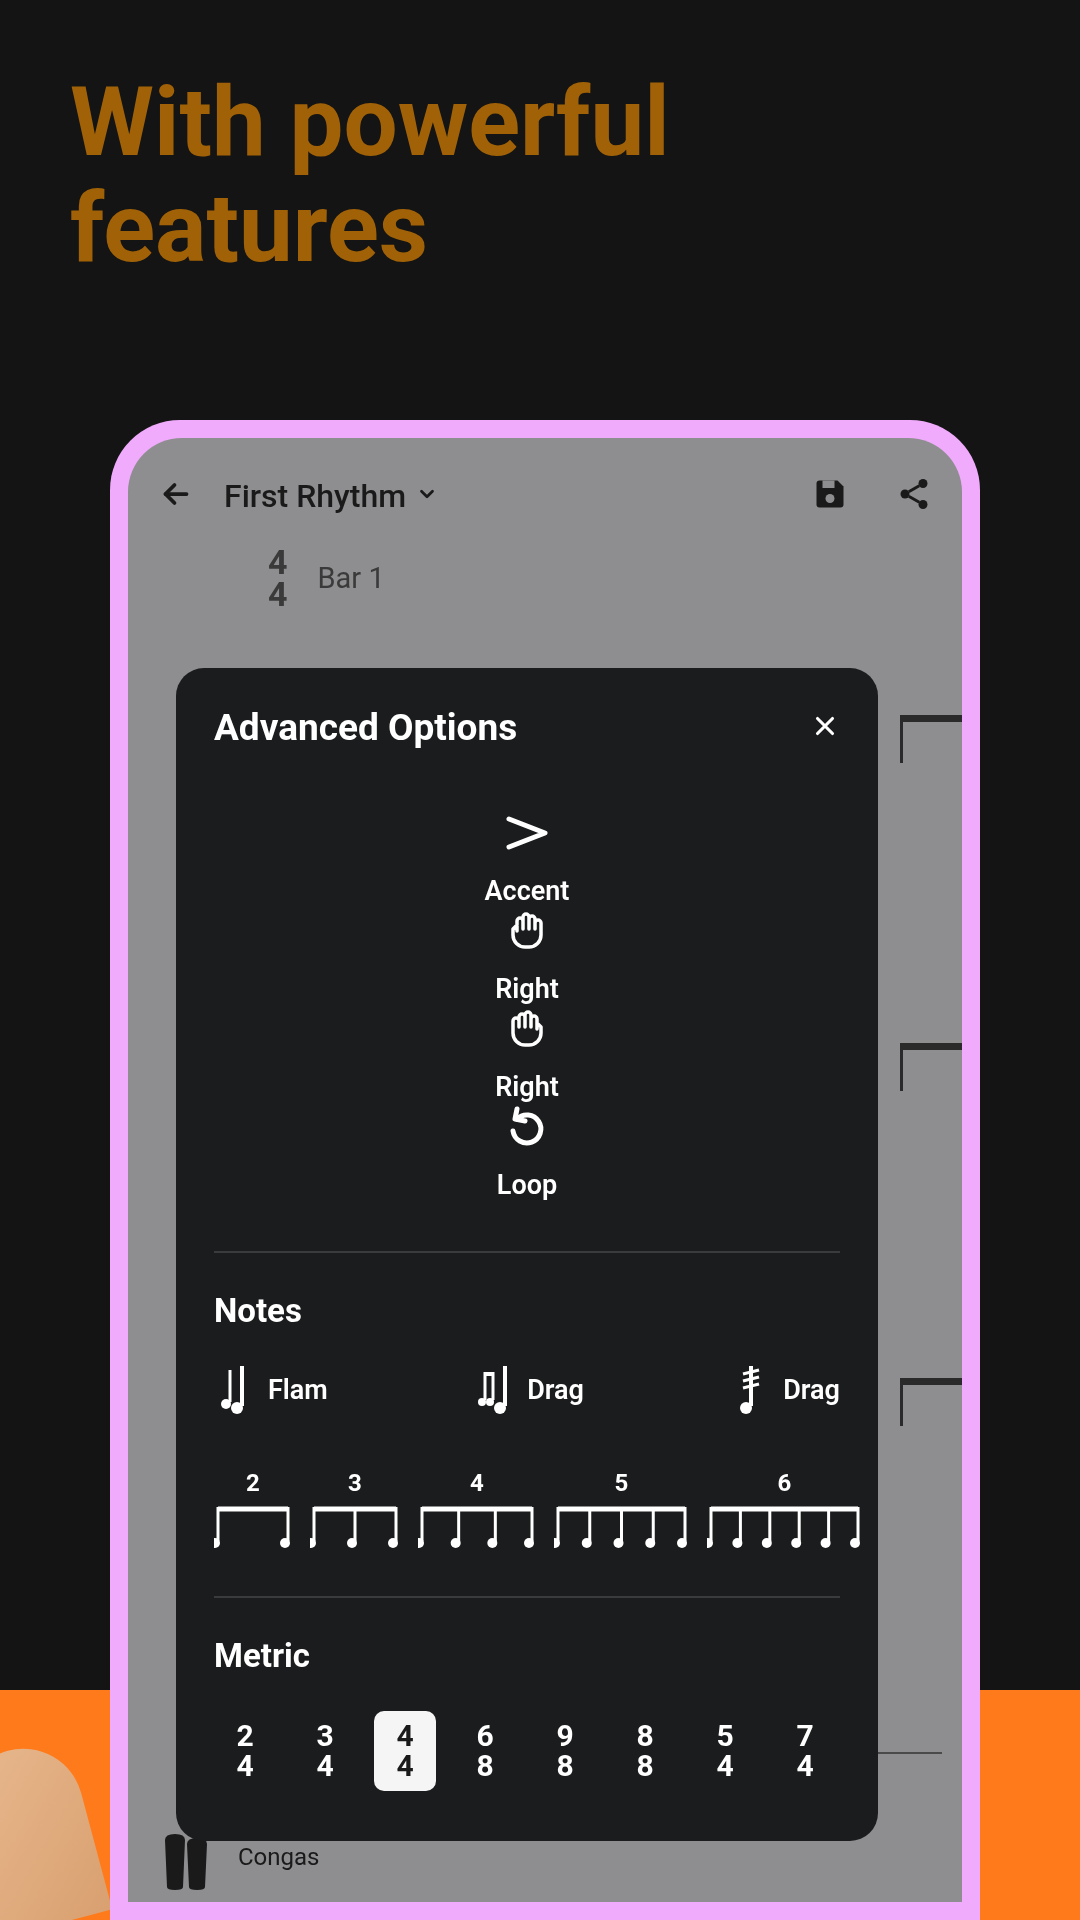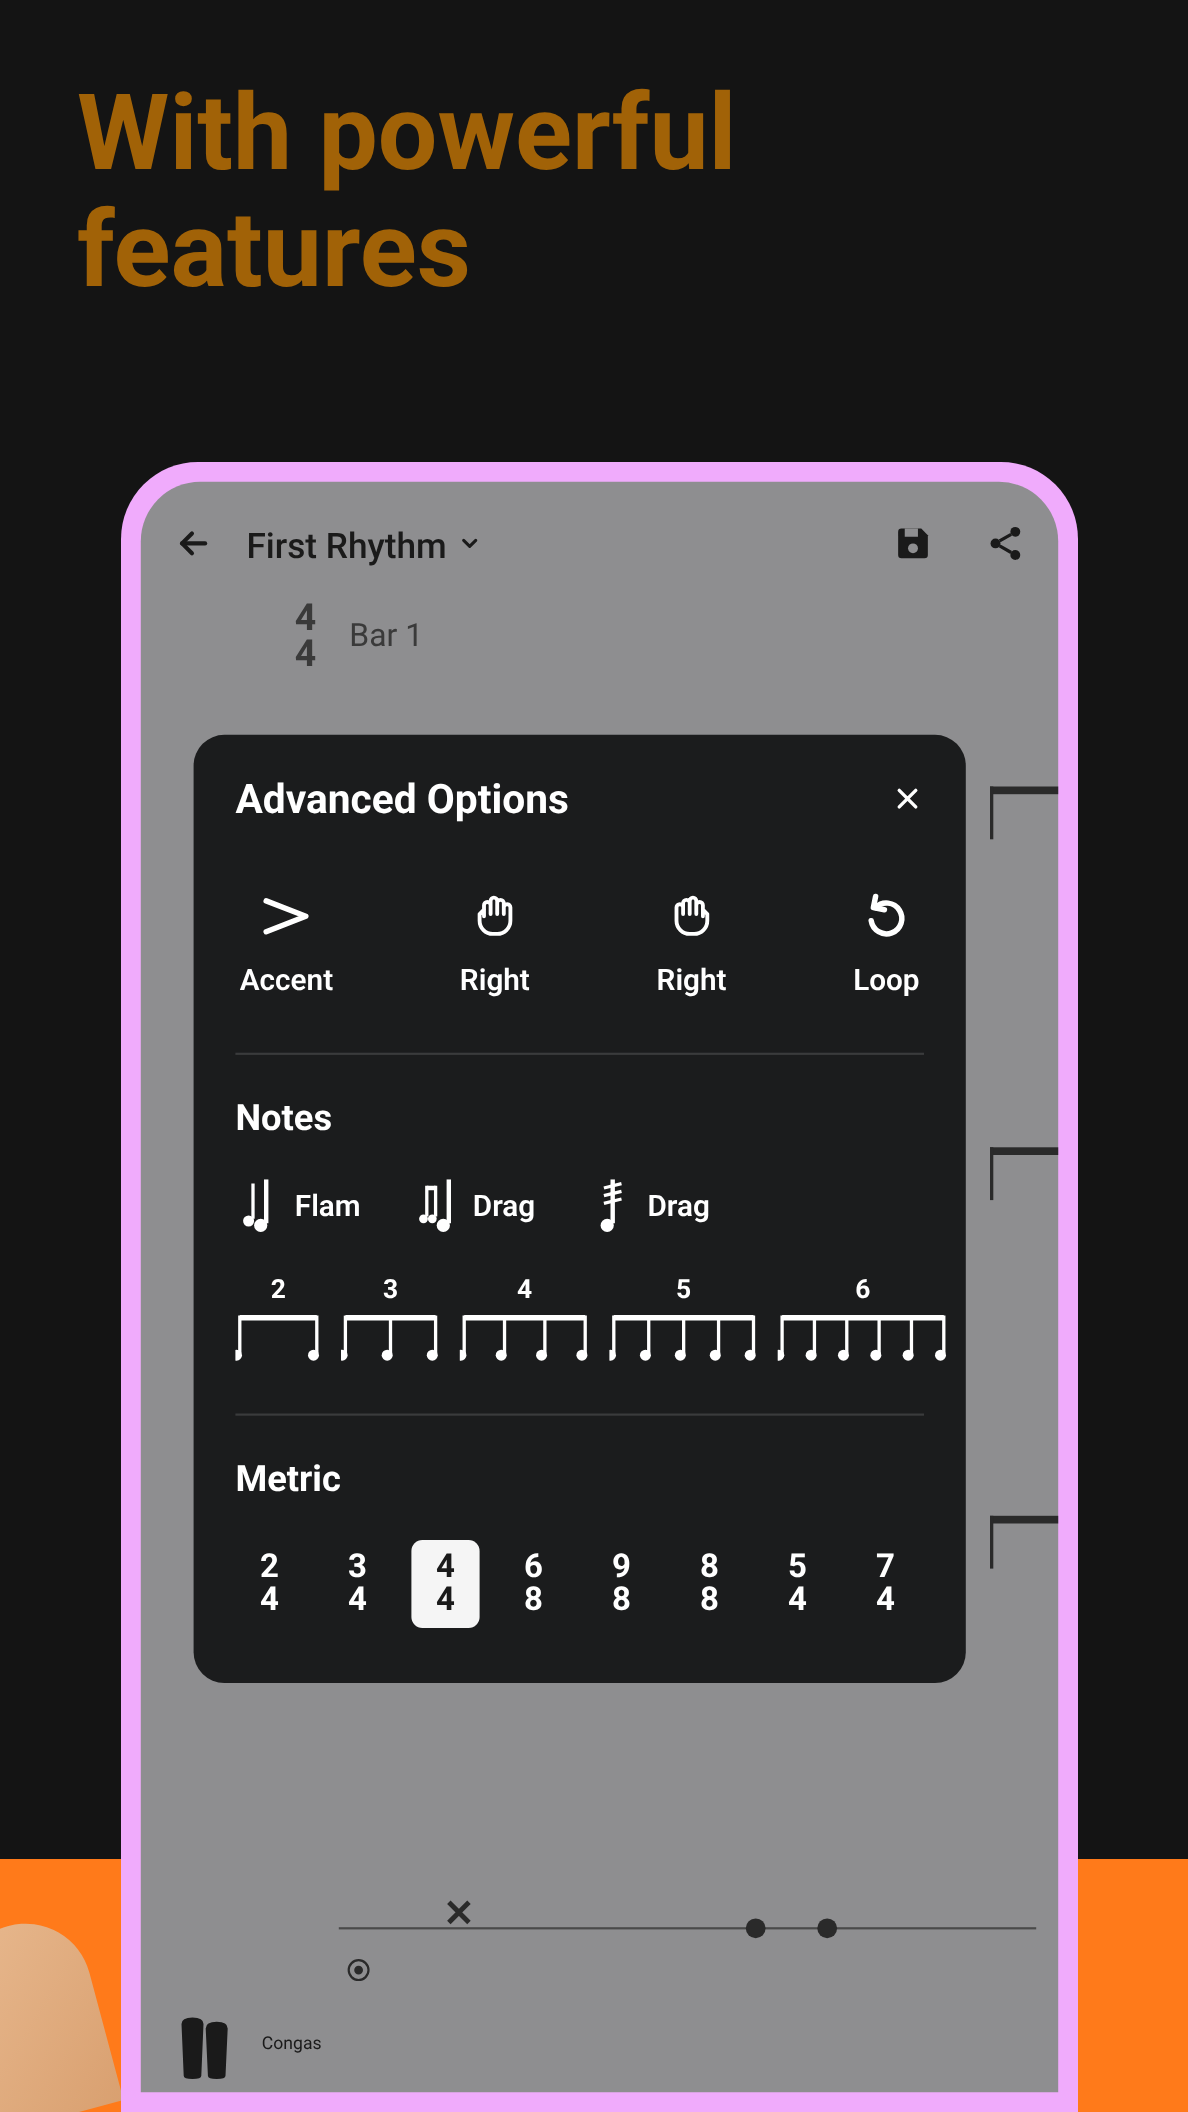--- a/index.html
+++ b/index.html
@@ -78,21 +78,21 @@
   .bottom-area {
     position: absolute;
     bottom: 0;
     left: 0;
     right: 0;
     padding: 0 20px 10px 20px;
   }
   .congas-row { display: flex; align-items: center; gap: 20px; }
   .congas-icon { width: 70px; height: 70px; display:flex; align-items:flex-end; justify-content:center; }
   .congas-icon svg { width: 60px; height: 60px; }
-  .congas-label { font-size: 16px; color: #1a1a1a; }
+  .congas-label { font-size: 24px; color: #1a1a1a; }
   .staff-marks {
     position: absolute;
     bottom: 100px;
     left: 180px;
     right: 20px;
     height: 50px;
     border-top: 2px solid #4a4a4a;
     display: flex;
     align-items: center;
   }
@@ -114,27 +114,27 @@
     left: 48px;
     width: 702px;
     background: #1b1c1d;
     border-radius: 28px;
     padding: 38px 38px 50px 38px;
     color: #fff;
   }
   .modal-header { display: flex; justify-content: space-between; align-items: center; margin-bottom: 60px; }
   .modal-title { font-size: 37px; font-weight: 700; }
   .close-btn svg { width: 30px; height: 30px; }
-  .action-row { display: flex; justify-content: space-between; padding: 0 4px; margin-bottom: 50px; }
+  .action-row { display: flex; justify-content: space-between; padding: 0 4px; margin-bottom: 50px; flex-direction: column; }
   .action-item { display: flex; flex-direction: column; align-items: center; gap: 18px; }
   .action-item svg { width: 48px; height: 48px; }
   .action-item span { font-size: 27px; font-weight: 600; }
   .divider { height: 2px; background: #3a3b3c; margin: 0 0 38px 0; }
   .section-title { font-size: 33px; font-weight: 700; margin-bottom: 36px; }
-  .notes-row1 { display: flex; gap: 52px; margin-bottom: 38px; padding-left: 4px; }
+  .notes-row1 { display: flex; gap: 52px; margin-bottom: 55px; padding-left: 4px; justify-content: space-between; }
   .note-item { display: flex; align-items: center; gap: 14px; }
   .note-item span { font-size: 27px; font-weight: 600; }
   .note-item svg { width: 36px; height: 48px; }
   .tuplet-row { display: flex; gap: 18px; margin-bottom: 45px; flex-wrap: nowrap; }
   .tuplet { display: flex; flex-direction: column; align-items: center; gap: 4px; flex-shrink: 0; }
   .tuplet-num { font-size: 24px; font-weight: 700; }
   .tuplet-svg { height: 50px; }
   .metric-row { display: flex; gap: 18px; flex-wrap: wrap; }
   .metric-item {
     display: flex;

